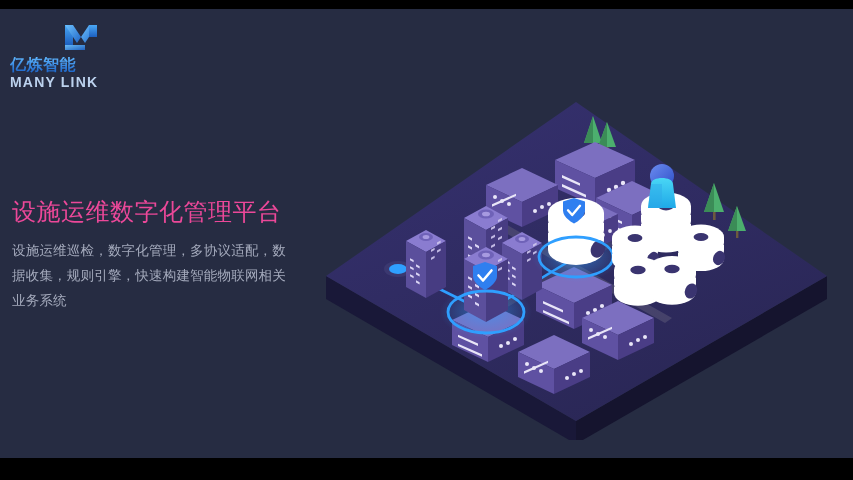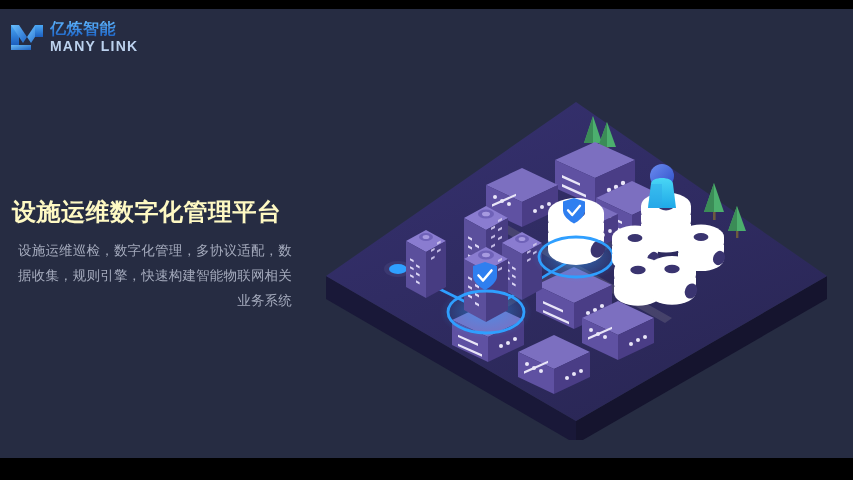--- a/index.html
+++ b/index.html
@@ -15,38 +15,38 @@
   .bar-top { position:absolute; left:0; top:0; width:853px; height:9px; background:#000; z-index:40; }
   .bar-bottom { position:absolute; left:0; top:458px; width:853px; height:22px; background:#000; z-index:40; }
 
   .stage {
     position:absolute; left:0; top:9px; width:853px; height:449px;
     background:#262c42;
     overflow:hidden;
   }
 
   
-  .logo { position:absolute; left:10px; top:12px; display:flex; align-items:flex-start; gap:6px; z-index:20; }
+  .logo { position:absolute; left:10px; top:12px; display:flex; align-items:flex-end; gap:6px; z-index:20;flex-direction:column; }
   .logo-mark { width:34px; height:30px; display:block; }
   .logo-text { display:flex; flex-direction:column; justify-content:center; line-height:1; }
   .logo-cn {
     font-size:16px; font-weight:bold; letter-spacing:.5px;
     background:linear-gradient(180deg,#5fb7ff 0%,#1a63c8 100%);
     -webkit-background-clip:text; background-clip:text; color:transparent;
     -webkit-text-fill-color:transparent;
   }
   .logo-en {
     font-size:14px; font-weight:bold; letter-spacing:1.2px; margin-top:2px;
     color:#bcd2ee;
   }
 
   
   .copy { position:absolute; left:12px; top:188px; width:280px; z-index:20; }
-  .title { font-size:24px; font-weight:bold; color:#fef9c3; letter-spacing:.5px; line-height:1.25; white-space:nowrap; }
-  .subtitle { margin-top:11px; font-size:13.5px; color:#a5abbd; line-height:25px; letter-spacing:.2px;text-align:right; }
+  .title { font-size:24px; font-weight:normal; color:#ec4899; letter-spacing:.5px; line-height:1.25; white-space:nowrap; }
+  .subtitle { margin-top:11px; font-size:13.5px; color:#a5abbd; line-height:25px; letter-spacing:.2px; }
 
   
   .illu { position:absolute; left:300px; top:71px; width:553px; height:360px; z-index:10; }
   .illu svg { display:block; width:553px; height:360px; }
 </style>
 </head>
 <body>
 
 <div class="screen">
 

